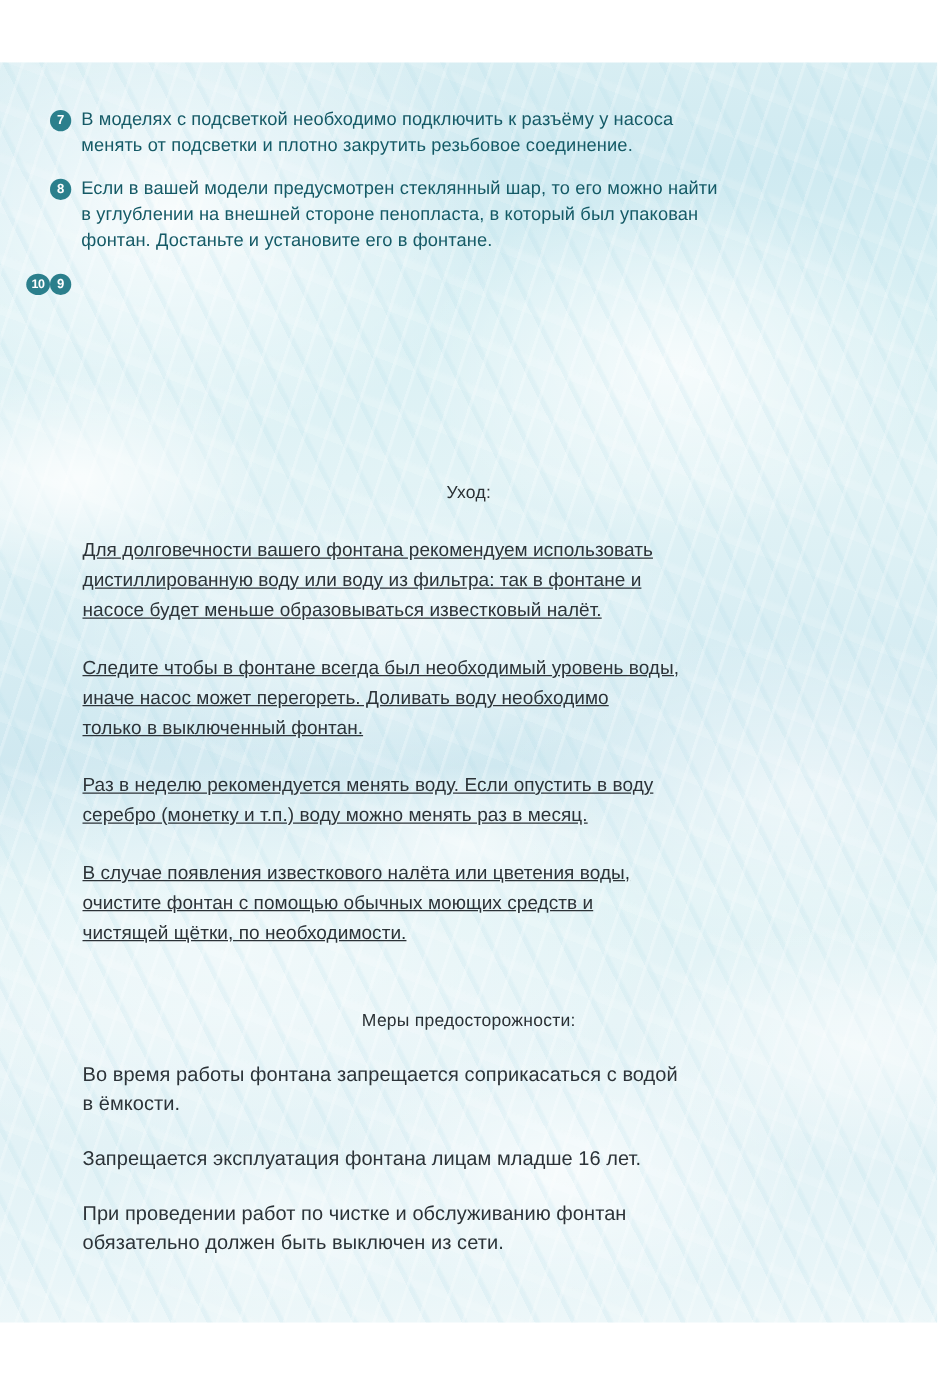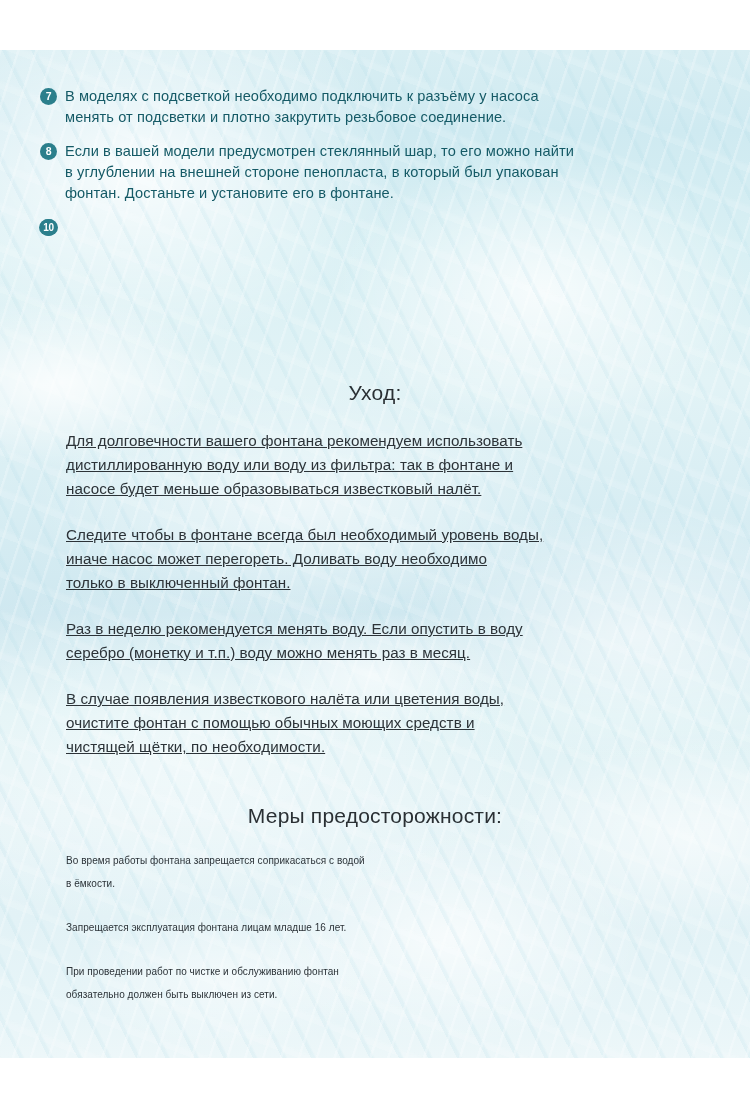--- a/index.html
+++ b/index.html
@@ -103,32 +103,32 @@
     background: #2b7f8c;
     color: #ffffff;
     font-size: 10.5px;
     line-height: 17px;
     text-align: center;
     font-weight: 600;
     letter-spacing: -0.2px;
   }
   .step-badge.wide {
     width: 19px;
-    left: 39px;
+    left: 21px;
     font-size: 10px;
   }
   .step-text { display: block; white-space: pre-line; }
 
   
   .section-heading {
     position: absolute;
     width: 750px;
     text-align: center;
     color: #2a3034;
-    font-size: 21px;
+    font-size: 14px;
     line-height: 26px;
     letter-spacing: 0.2px;
   }
   #care-heading { top: 380px; }
   #safety-heading { top: 803px; }
 
   
   .body-block {
     position: absolute;
     left: 66px;
@@ -143,21 +143,21 @@
     white-space: pre-line;
   }
   .body-block p:last-child { margin-bottom: 0; }
   #care-body { top: 429px; text-decoration: underline; }
 
   
   #safety-body {
     top: 849px;
     left: 66px;
     width: 620px;
-    font-size: 10px;
+    font-size: 16px;
     line-height: 23px;
   }
   #safety-body p { margin: 0 0 21px 0; }
 </style>
 </head>
 <body>
 
 <div id="page">
 
   <div id="water-panel"></div>

